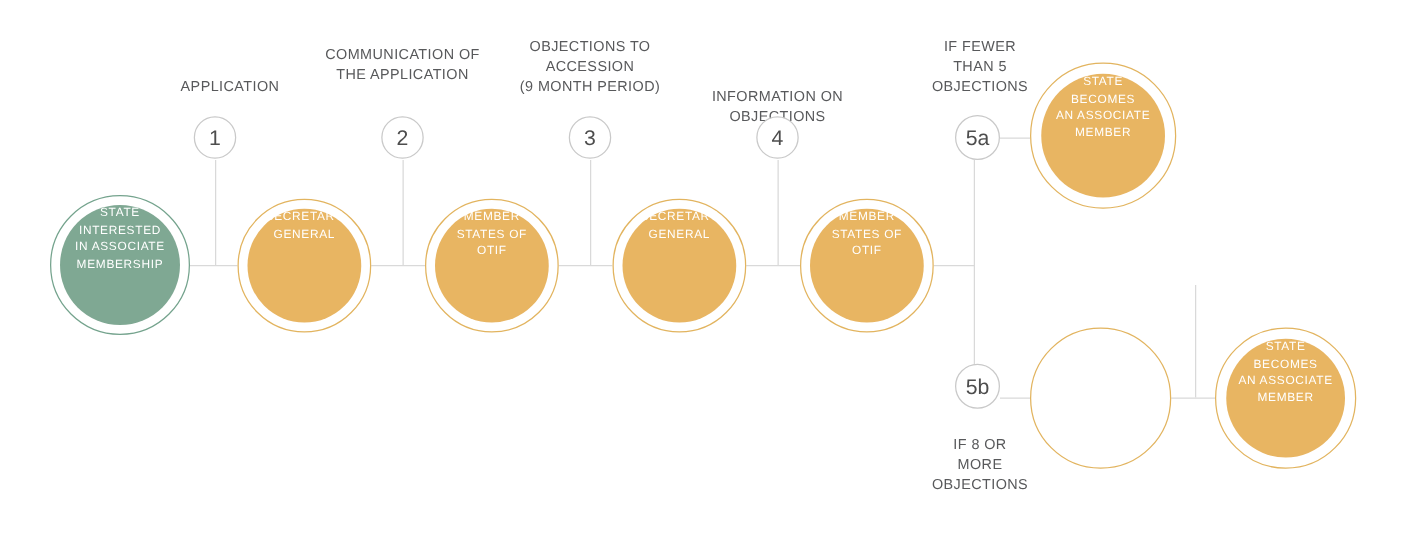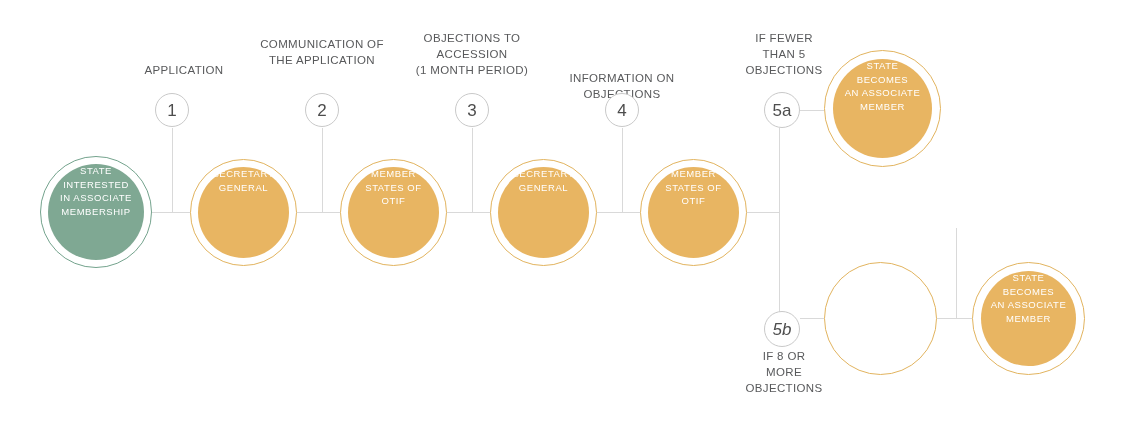--- a/index.html
+++ b/index.html
@@ -191,30 +191,30 @@
   </div>
   <div class="step" style="left:455px; top:93px;  width:34px; height:34px;">
     <span>3</span>
   </div>
   <div class="step" style="left:605px; top:93px;  width:34px; height:34px;">
     <span>4</span>
   </div>
   <div class="step" style="left:764px; top:92px;  width:36px; height:36px;">
     <span>5a</span>
   </div>
-  <div class="step" style="left:764px; top:311px; width:36px; height:36px;font-style:italic;">
+  <div class="step" style="left:764px; top:291px; width:36px; height:36px;">
     <span>5b</span>
   </div>
 
   <div class="caption" style="left:184px; top:62px;  width:170px;">APPLICATION</div>
   <div class="caption" style="left:322px; top:36px;  width:190px;text-align:center;">COMMUNICATION OF
 THE APPLICATION</div>
   <div class="caption" style="left:472px; top:30px;  width:180px;">OBJECTIONS TO
 ACCESSION
-(1 MONTH PERIOD)</div>
+(9 MONTH PERIOD)</div>
   <div class="caption" style="left:622px; top:46px;  width:180px;margin-top:24px;">INFORMATION ON
 OBJECTIONS</div>
   <div class="caption" style="left:784px; top:30px;  width:110px;">IF FEWER
 THAN 5
 OBJECTIONS</div>
   <div class="caption" style="left:784px; top:348px; width:110px;">IF 8 OR
 MORE
 OBJECTIONS</div>
 
 </div>

